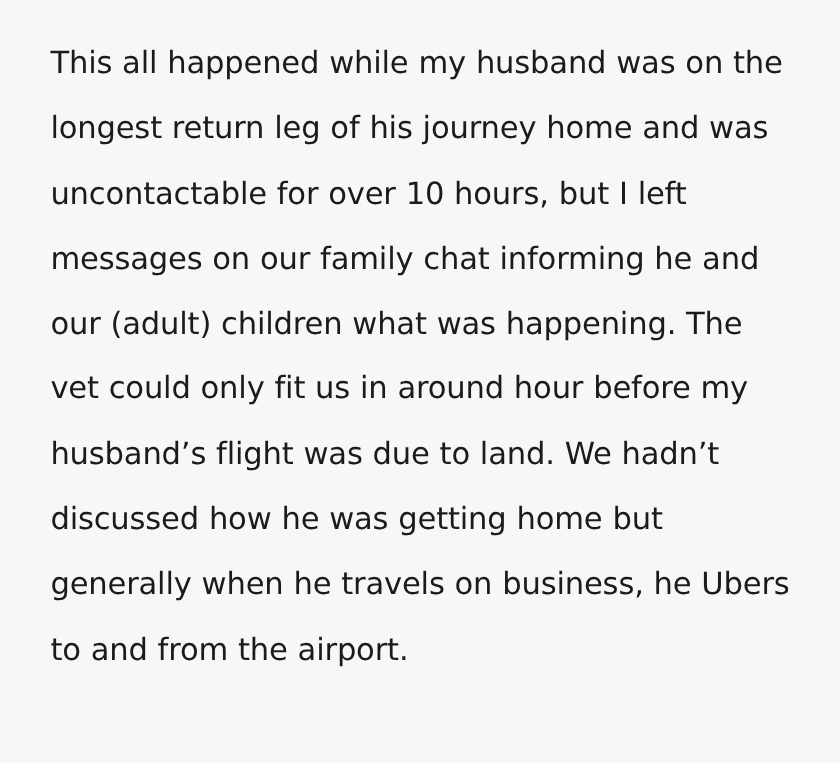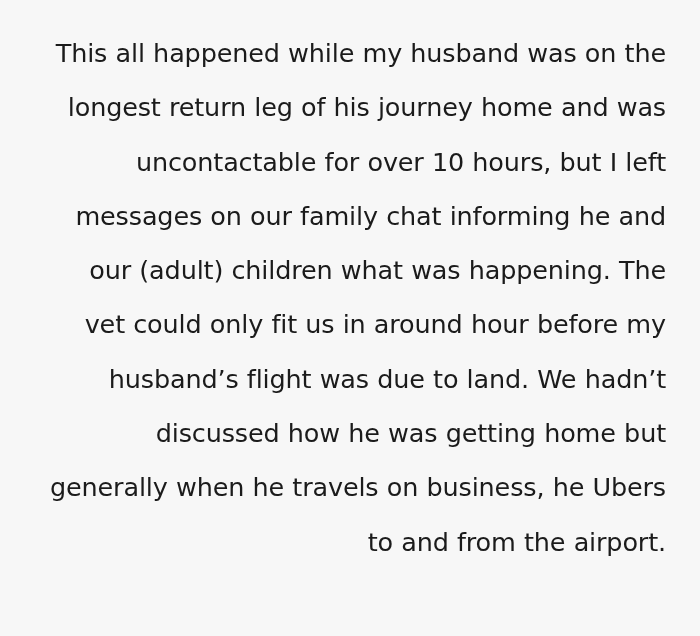--- a/index.html
+++ b/index.html
@@ -25,21 +25,21 @@
   .story-text {
     font-family: "DejaVu Sans", sans-serif;
     font-size: 25.5px;
     line-height: 54.3px;
     color: #1b1b1b;
     letter-spacing: -0.15px;
     word-spacing: 0.3px;
     font-weight: 400;
     margin: 0;
     width: 100%;
-    text-align: right;
+    text-align: left;
     white-space: pre-wrap;
   }
 </style>
 </head>
 <body>
 
 <div class="page">
   <p class="story-text">This all happened while my husband was on the longest return leg of his journey home and was uncontactable for over 10 hours, but I left messages on our family chat informing he and our (adult) children what was happening. The vet could only fit us in around hour before my husband’s flight was due to land. We hadn’t discussed how he was getting home but generally when he travels on business, he Ubers to and from the airport.</p>
 </div>
 

